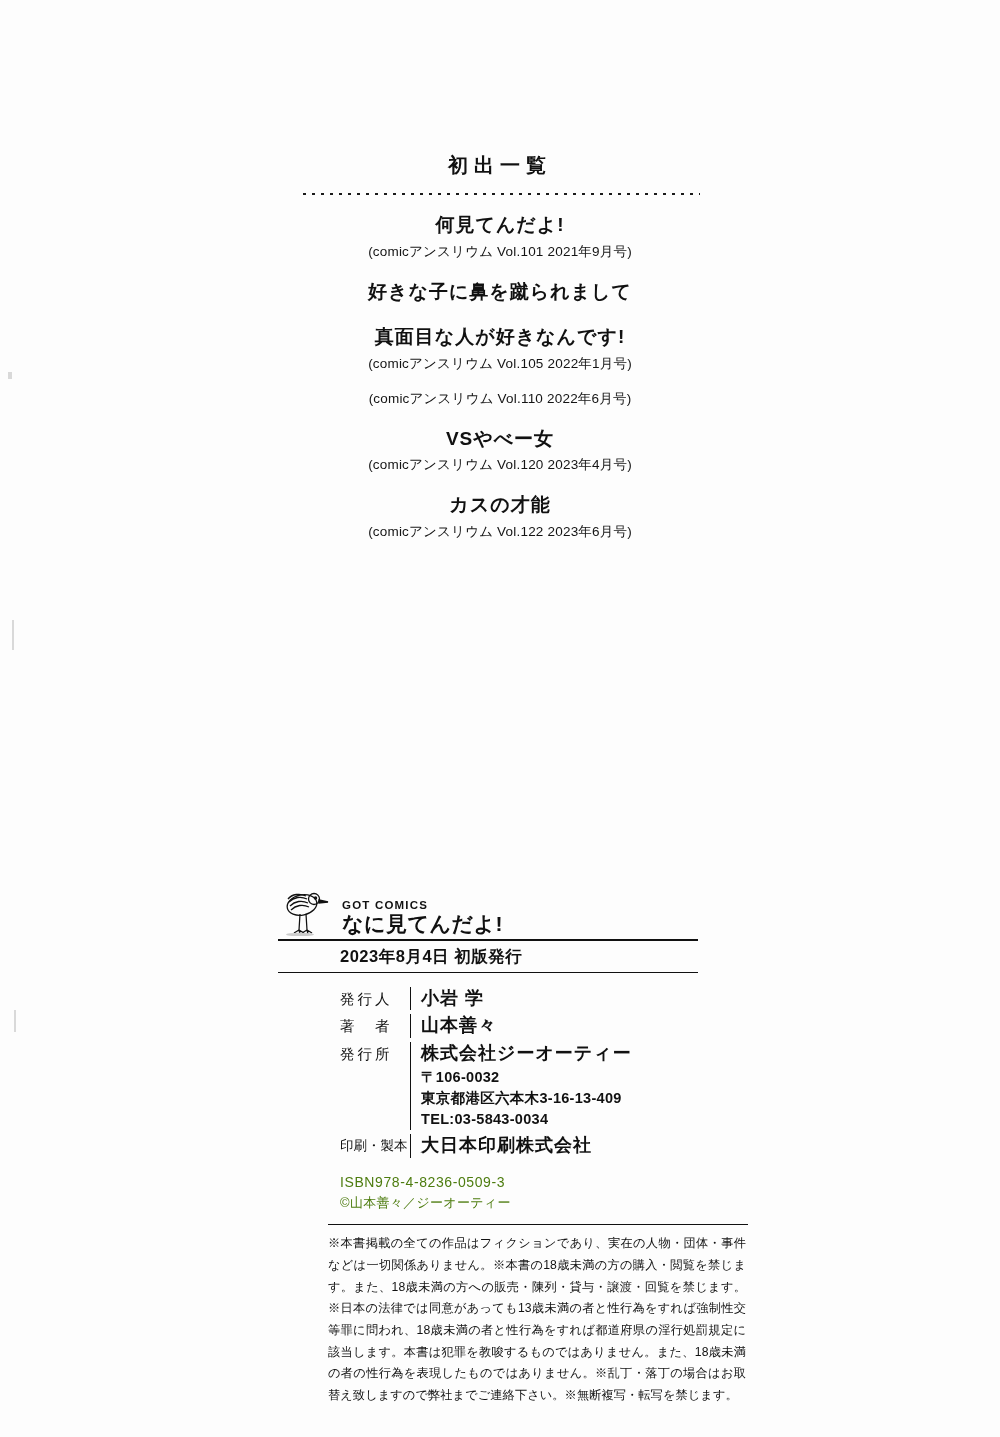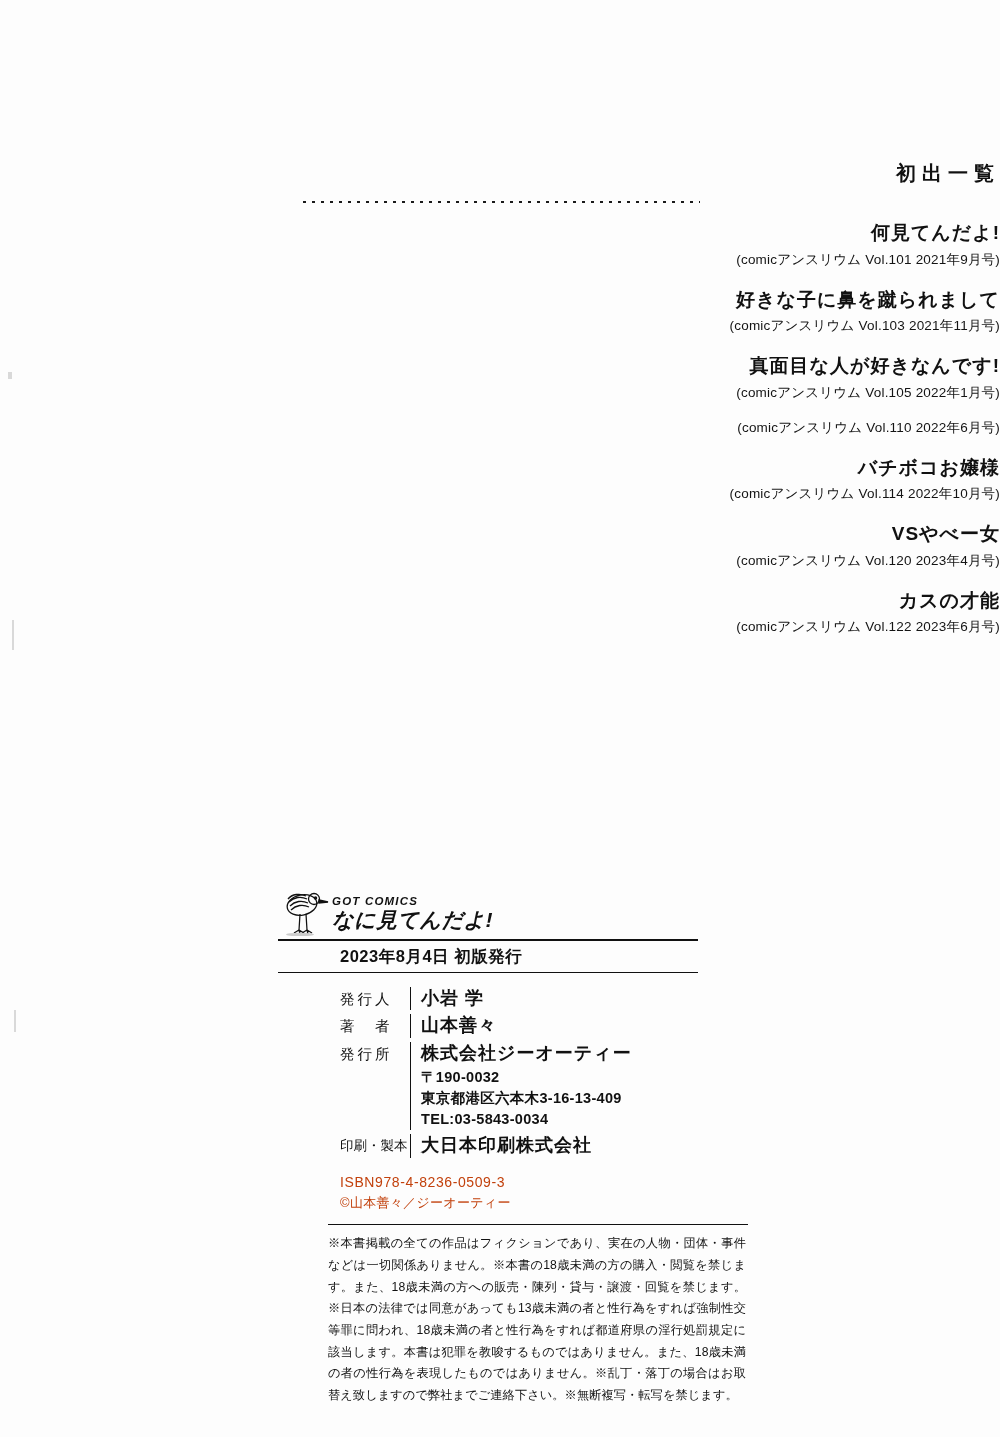--- a/index.html
+++ b/index.html
@@ -20,22 +20,22 @@
     position: absolute;
     inset: 0;
     background: #fdfdfd;
   }
 
   
   .credits {
     position: absolute;
     left: 0;
     right: 0;
-    top: 160px;
-    text-align: right;
+    top: 152px;
+    text-align: center;
   }
   .credits-title {
     font-size: 20px;
     font-weight: bold;
     letter-spacing: 6px;
     color: #111;
     margin-bottom: 10px;
   }
   .dotted-rule {
     width: 400px;
@@ -65,23 +65,23 @@
 
   
   .colophon {
     position: absolute;
     left: 278px;
     top: 890px;
     width: 420px;
   }
   .imprint-row {
     display: flex;
-    align-items: center;
+    align-items: flex-end;
+    gap: 10px;
     height: 46px;
-    font-style: italic;
   }
   .bird-mark {
     width: 54px;
     height: 46px;
     position: relative;
     flex: 0 0 auto;
   }
   .imprint-text {
     padding-bottom: 2px;
   }
@@ -154,21 +154,21 @@
     font-weight: bold;
     line-height: 1.45;
     letter-spacing: 0.3px;
     color: #111;
   }
   .isbn-block {
     margin-left: 62px;
     margin-top: 14px;
     font-size: 14px;
     letter-spacing: 0.6px;
-    color: #c2410c;
+    color: #4d7c0f;
     line-height: 1.5;
   }
   .copyright-line {
     font-size: 13px;
     letter-spacing: 0.3px;
   }
 
   .legal-sep {
     margin: 12px 0 8px 50px;
     width: 420px;
@@ -202,34 +202,29 @@
   <section class="credits">
     <div class="credits-title">初出一覧</div>
     <div class="dotted-rule"></div>
 
     <div class="credit-entry">
       <div class="story-title">何見てんだよ!</div>
       <div class="story-source">(comicアンスリウム Vol.101 2021年9月号)</div>
     </div>
     <div class="credit-entry">
       <div class="story-title">好きな子に鼻を蹴られまして</div>
-      <div class="story-source">(comicアンスリウム Vol.103 2021年11月号)</div>
     </div>
     <div class="credit-entry">
       <div class="story-title">真面目な人が好きなんです!</div>
       <div class="story-source">(comicアンスリウム Vol.105 2022年1月号)</div>
     </div>
     <div class="credit-entry">
     </div>
     <div class="credit-entry">
       <div class="story-source">(comicアンスリウム Vol.110 2022年6月号)</div>
-    </div>
-    <div class="credit-entry">
-      <div class="story-title">バチボコお嬢様</div>
-      <div class="story-source">(comicアンスリウム Vol.114 2022年10月号)</div>
     </div>
     <div class="credit-entry">
       <div class="story-title">VSやべー女</div>
       <div class="story-source">(comicアンスリウム Vol.120 2023年4月号)</div>
     </div>
     <div class="credit-entry">
       <div class="story-title">カスの才能</div>
       <div class="story-source">(comicアンスリウム Vol.122 2023年6月号)</div>
     </div>
   </section>
@@ -279,21 +274,21 @@
         <div class="staff-sep"></div>
         <div class="staff-value">山本善々</div>
       </div>
 
       <div class="staff-row">
         <div class="staff-label">発行所</div>
         <div class="staff-sep"></div>
         <div>
           <div class="staff-value">株式会社ジーオーティー</div>
           <div class="addr-lines">
-            <div>〒190-0032</div>
+            <div>〒106-0032</div>
             <div>東京都港区六本木3-16-13-409</div>
             <div>TEL:03-5843-0034</div>
           </div>
         </div>
       </div>
 
       <div class="staff-row" style="margin-top:4px;">
         <div class="staff-label" style="letter-spacing:0; font-size:13.5px;">印刷・製本</div>
         <div class="staff-sep"></div>
         <div class="staff-value">大日本印刷株式会社</div>

